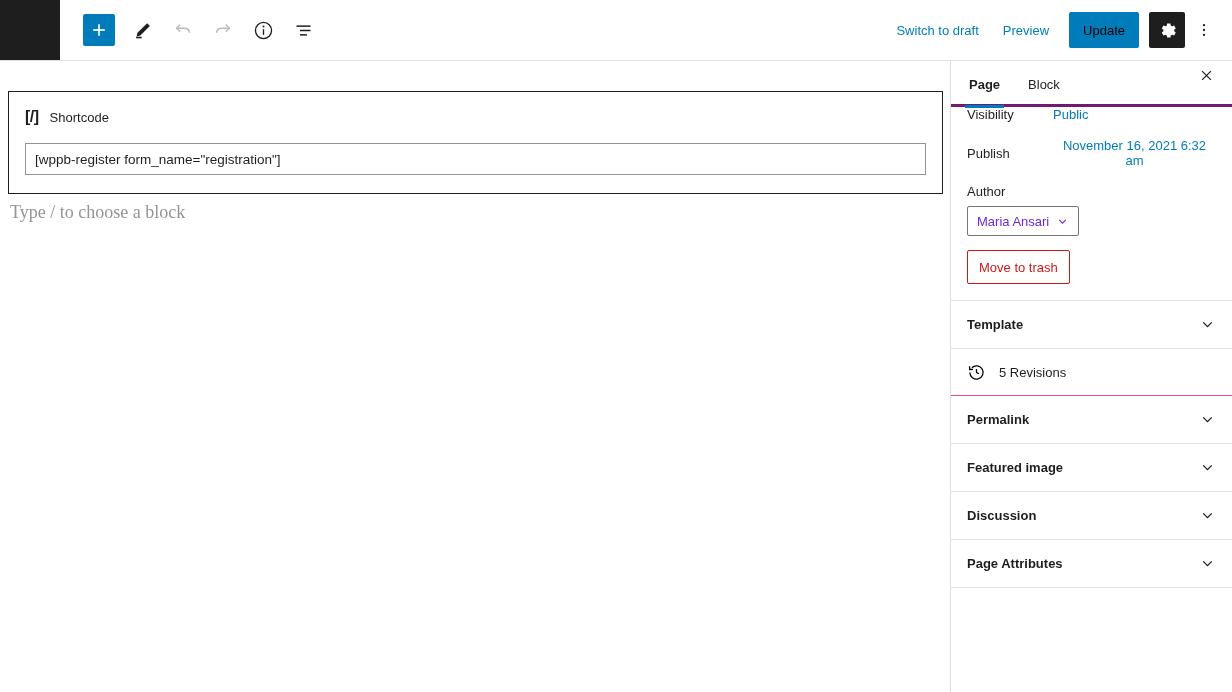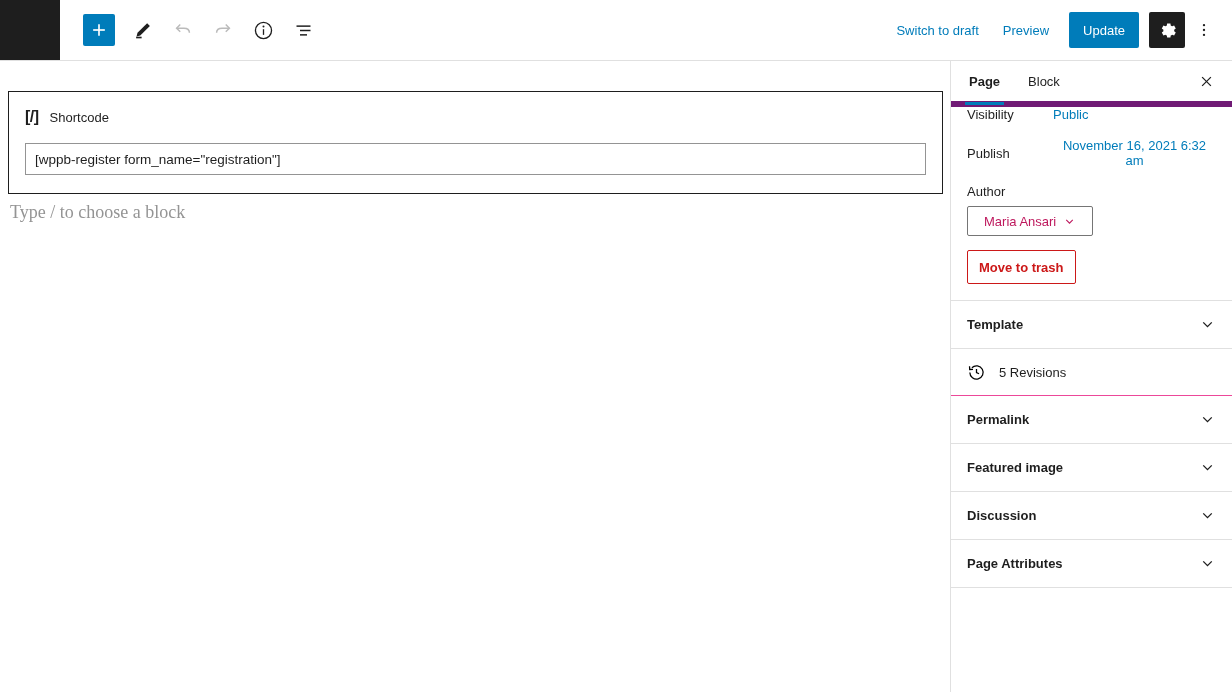--- a/index.html
+++ b/index.html
@@ -55,21 +55,21 @@
     gap: 0;
   }
   .link-btn {
     background: transparent; border: none; cursor: pointer;
     color: #007cba;
     font-size: 13px;
     font-family: "Liberation Sans", sans-serif;
     padding: 6px 12px;
   }
   .update-btn {
-    background: #007cba; color: #ffffff;
+    background: #007cba; color: #000000;
     border: none; border-radius: 2px;
     font-size: 13px; font-family: "Liberation Sans", sans-serif;
     padding: 0 14px; height: 36px; cursor: pointer;
     margin-left: 8px;
   }
   .gear-btn {
     width: 36px; height: 36px; margin-left: 10px;
     background: #1e1e1e; color: #ffffff;
     border: none; border-radius: 2px; cursor: pointer;
     display: flex; align-items: center; justify-content: center;
@@ -142,23 +142,23 @@
 
   
   .sidebar {
     position: absolute; top: 61px; right: 0;
     width: 282px; height: 631px;
     background: #ffffff;
     border-left: 1px solid #e0e0e0;
     overflow: hidden;
   }
   .sb-tabs {
-    display: flex; align-items: center;
+    display: flex; 
     height: 46px;
-    border-bottom: 6px solid #701a75;
+    border-bottom: 3px solid #701a75;
     position: relative;
     padding-left: 4px;
   }
   .sb-tab {
     background: transparent; border: none; cursor: pointer;
     font-size: 13px; color: #1e1e1e;
     font-family: "Liberation Sans", sans-serif;
     padding: 0 14px; height: 46px;
     position: relative;
   }
@@ -204,39 +204,38 @@
   .field-label {
     display: block;
     font-size: 13px; color: #1e1e1e;
     margin-bottom: 7px;
   }
   .author-select {
     display: inline-flex; align-items: center; gap: 7px;
     border: 1px solid #757575;
     border-radius: 2px;
     height: 30px;
-    padding: 0 16px;
+    padding: 0 9px;
     font-size: 13px;
-    color: #be185d;
+    color: #6d28d9;
     background: #ffffff;
     cursor: pointer;
     font-family: "Liberation Sans", sans-serif;
   }
   .trash-btn {
     margin-top: 14px;
     border: 1px solid #cc1818;
     border-radius: 2px;
     background: #ffffff;
     color: #cc1818;
     font-size: 13px;
     height: 34px;
     padding: 0 11px;
     cursor: pointer;
     font-family: "Liberation Sans", sans-serif;
-    font-weight: bold;
   }
   .revisions-row {
     display: flex; align-items: center;
     gap: 13px;
     height: 47px; padding: 0 16px;
     border-bottom: 1px solid #ec4899;
     cursor: pointer;
     background: transparent; border-left: none; border-right: none; border-top: none;
     width: 100%;
     font-family: "Liberation Sans", sans-serif;

